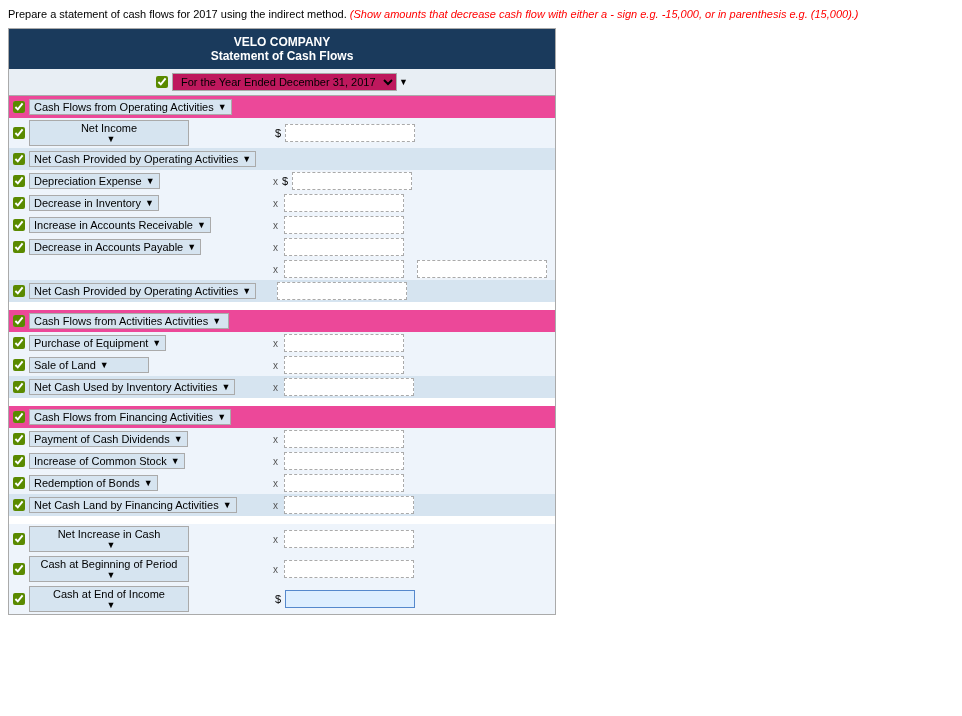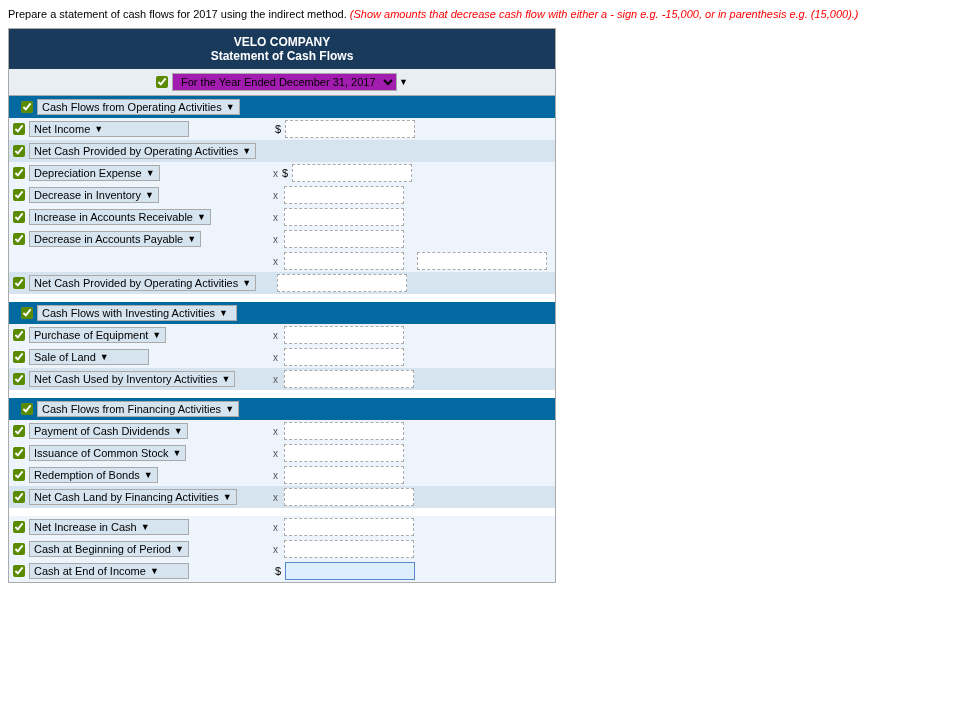--- a/index.html
+++ b/index.html
@@ -40,21 +40,21 @@
       padding: 4px;
       border-bottom: 1px solid #aaa;
     }
     .year-checkbox {
       width: 12px;
       height: 12px;
       margin-right: 4px;
       accent-color: #5a8a00;
     }
     .year-select {
-      background: #a21caf;
+      background: #be185d;
       border: 1px solid #aaa;
       font-size: 11px;
       padding: 1px 4px;
       color: #000;
     }
     .row {
       display: flex;
       align-items: center;
       padding: 2px 4px;
       min-height: 22px;
@@ -85,20 +85,21 @@
     }
     .dropdown-arrow {
       margin-left: 4px;
       font-size: 9px;
     }
     .dropdown-wide {
       min-width: 200px;
     }
     .dropdown-medium {
       min-width: 160px;
+      flex-direction: column;
     }
     .input-field {
       border: 1px dashed #aaa;
       background: #fff;
       height: 18px;
       width: 120px;
       font-size: 11px;
       padding: 1px 2px;
       margin-left: 4px;
     }
@@ -132,22 +133,22 @@
       flex: 0 0 140px;
       display: flex;
       align-items: center;
     }
     .right-part {
       flex: 1;
       display: flex;
       align-items: center;
     }
     .section-header-row {
-      background: #0369a1;
-      padding: 3px 12px;
+      background: #ec4899;
+      padding: 3px 4px;
       display: flex;
       align-items: center;
     }
     .adjustments-text {
       font-size: 11px;
       padding: 3px 8px;
       background: #eef4fb;
     }
     .input-blue {
       border: 1px solid #5588cc;
@@ -304,21 +305,21 @@
       </div>
     </div>
   </div>
 
   <div class="spacer"></div>
 
   <div>
     <div class="section-header-row row-dark">
       <input type="checkbox" checked="" class="checkbox" style="">
       <div class="dropdown dropdown-wide">
-        <span>Cash Flows with Investing Activities</span>
+        <span>Cash Flows from Activities Activities</span>
         <span class="dropdown-arrow">▼</span>
       </div>
     </div>
 
     <div class="row row-light">
       <div class="row-content">
         <div class="left-part">
           <input type="checkbox" checked="" class="checkbox" style="">
           <div class="dropdown">
             <span>Purchase of Equipment</span>
@@ -390,21 +391,21 @@
           <input type="text" class="input-field" style="">
         </div>
       </div>
     </div>
 
     <div class="row row-light">
       <div class="row-content">
         <div class="left-part">
           <input type="checkbox" checked="" class="checkbox" style="">
           <div class="dropdown">
-            <span>Issuance of Common Stock</span>
+            <span>Increase of Common Stock</span>
             <span class="dropdown-arrow">▼</span>
           </div>
         </div>
         <div class="mid-part">
           <span class="x-marker">x</span>
           <input type="text" class="input-field" style="">
         </div>
       </div>
     </div>
 

